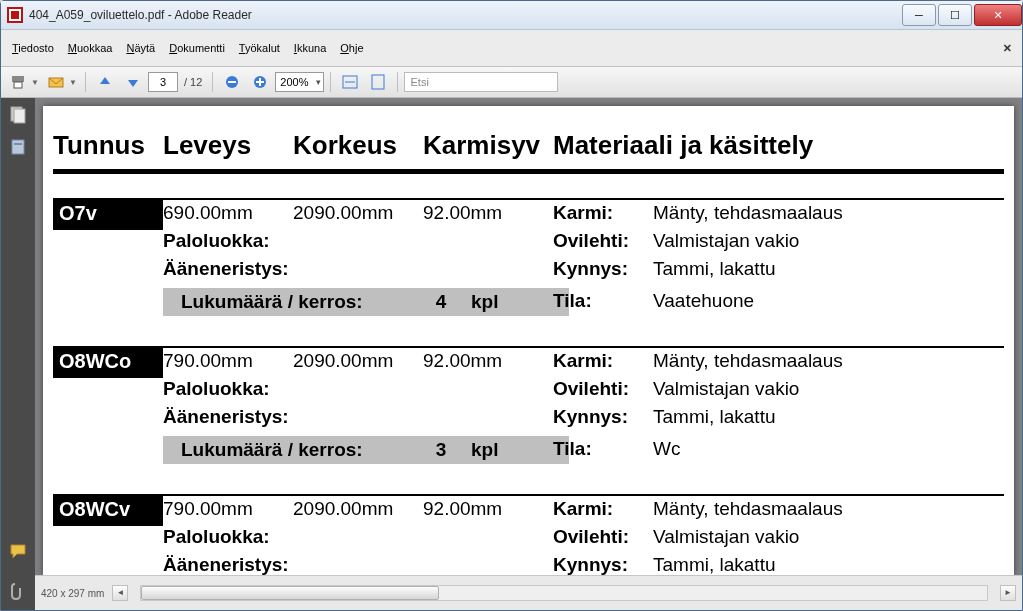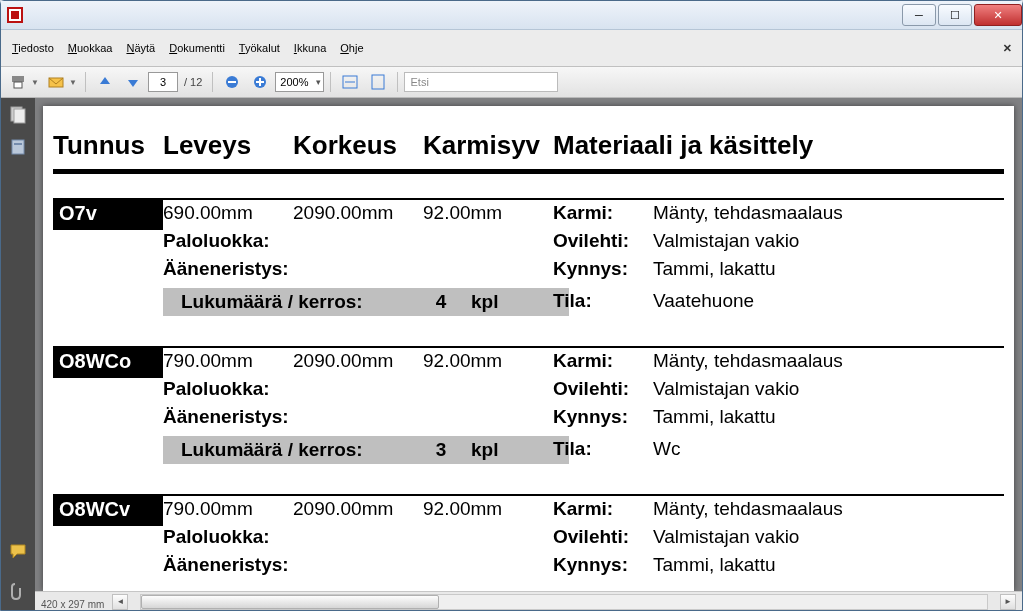--- a/index.html
+++ b/index.html
@@ -44,37 +44,38 @@
   .entry-body{display:grid;grid-template-columns:110px 1fr;min-height:28px}
   .tag{background:#000;color:#fff;font-size:20px;font-weight:bold;padding:2px 6px 4px 6px;height:24px;box-sizing:content-box}
   .fields{display:flex;flex-direction:column;gap:6px;padding-top:2px}
   .row1{display:grid;grid-template-columns:130px 130px 130px 100px 1fr;font-size:19px}
   .row-plain{display:grid;grid-template-columns:390px 100px 1fr;font-size:19px}
   .row-plain .lab,.row1 .lab{font-weight:bold}
   .klab{font-weight:bold}
   .countbar{display:grid;grid-template-columns:230px 60px 100px;align-items:center;background:#bfbfbf;font-size:19px;font-weight:bold;padding:3px 18px;width:370px;margin-top:2px}
   .countbar .n{text-align:center}
   
-  .status{height:18px;background:#e9e9e9;border-top:1px solid #c6c6c6;display:flex;align-items:flex-end;font-size:10px;color:#555;padding:0 6px;gap:8px}
+  .status{height:18px;background:#e9e9e9;border-top:1px solid #c6c6c6;display:flex;align-items:center;font-size:10px;color:#555;padding:8px 6px;gap:8px}
   .status .dims{white-space:nowrap}
   .status .hscroll{flex:1;height:14px;background:#efefef;border:1px solid #c9c9c9;position:relative;margin:0 4px}
   .status .hthumb{position:absolute;left:0;top:0;height:12px;width:35%;background:linear-gradient(#fdfdfd,#d6d6d6);border:1px solid #b0b0b0;border-radius:2px}
   .status .arrow{width:14px;height:14px;border:1px solid #c0c0c0;background:linear-gradient(#fdfdfd,#e0e0e0);font-size:8px;line-height:14px;text-align:center;color:#555}
 </style>
 </head>
 <body>
 
 <div class="win">
 
   <div class="titlebar">
     <svg class="app-icon" viewBox="0 0 16 16">
         <rect width="16" height="16" fill="#b11"></rect>
         <rect x="2" y="2" width="12" height="12" fill="#fff"></rect>
         <rect x="4" y="4" width="8" height="8" fill="#b11"></rect>
       </svg>
+    <span class="title">404_A059_oviluettelo.pdf - Adobe Reader</span>
     <div class="winbtns">
       <div class="winbtn">─</div>
       <div class="winbtn">☐</div>
       <div class="winbtn close">✕</div>
     </div>
   </div>
 
   <div class="menubar">
     <span><u>T</u>iedosto</span>
     <span><u>M</u>uokkaa</span>

